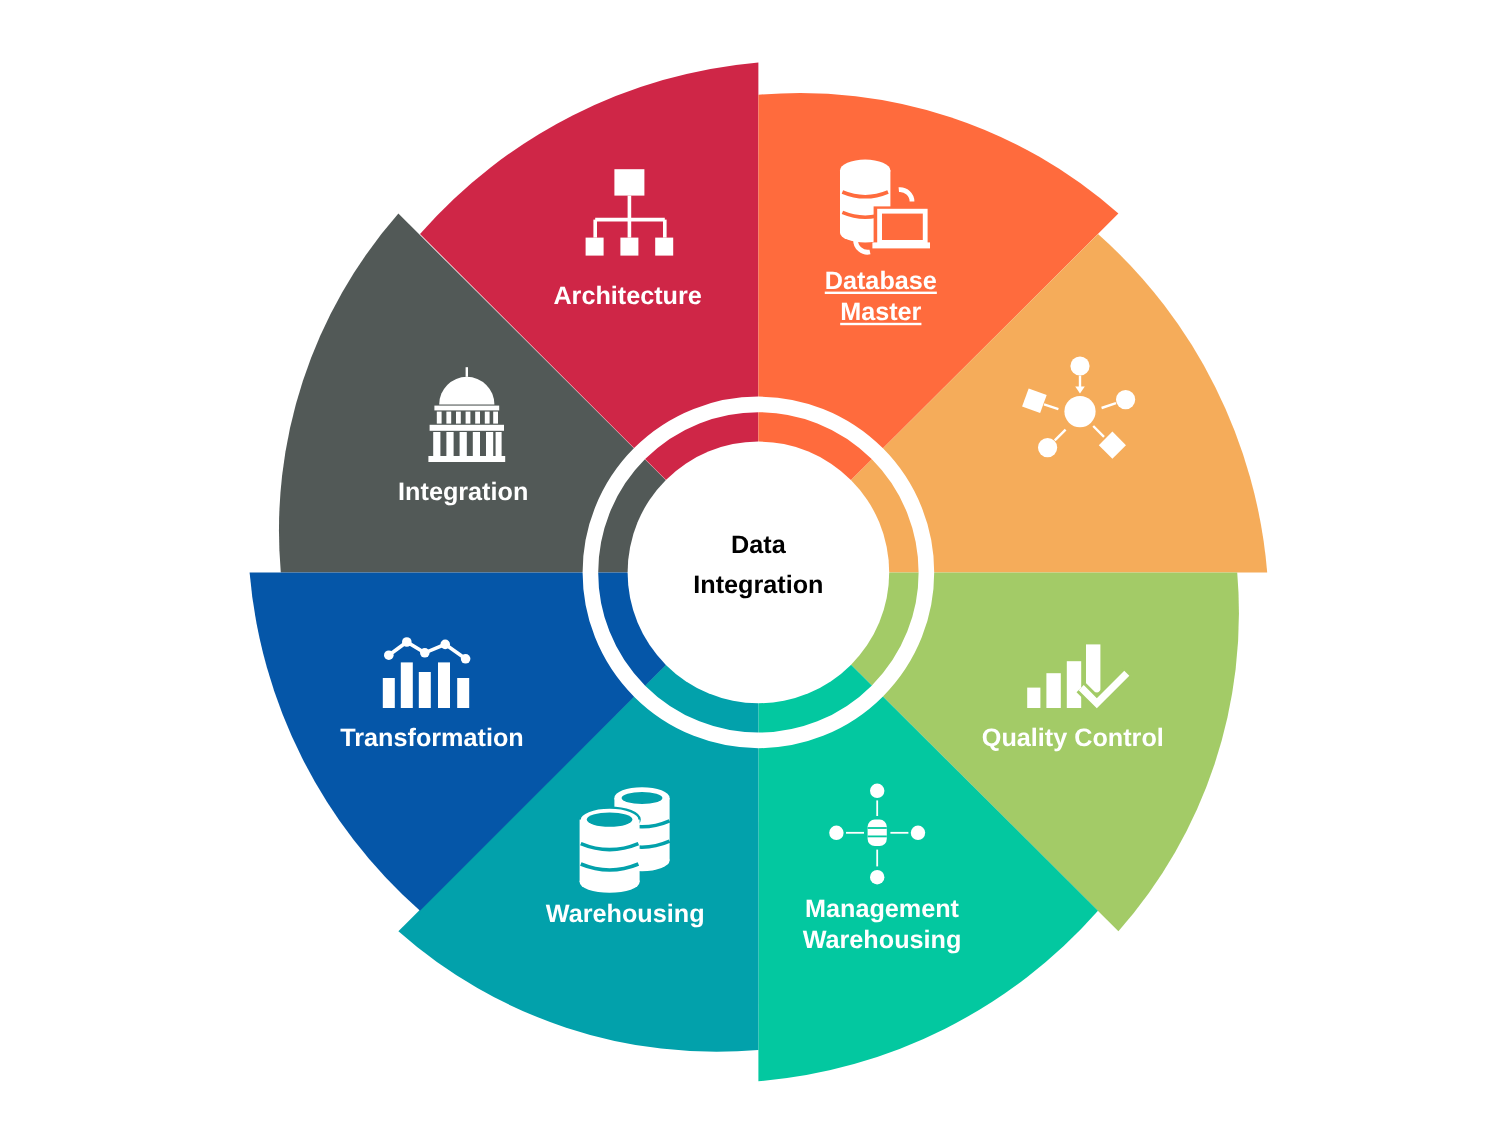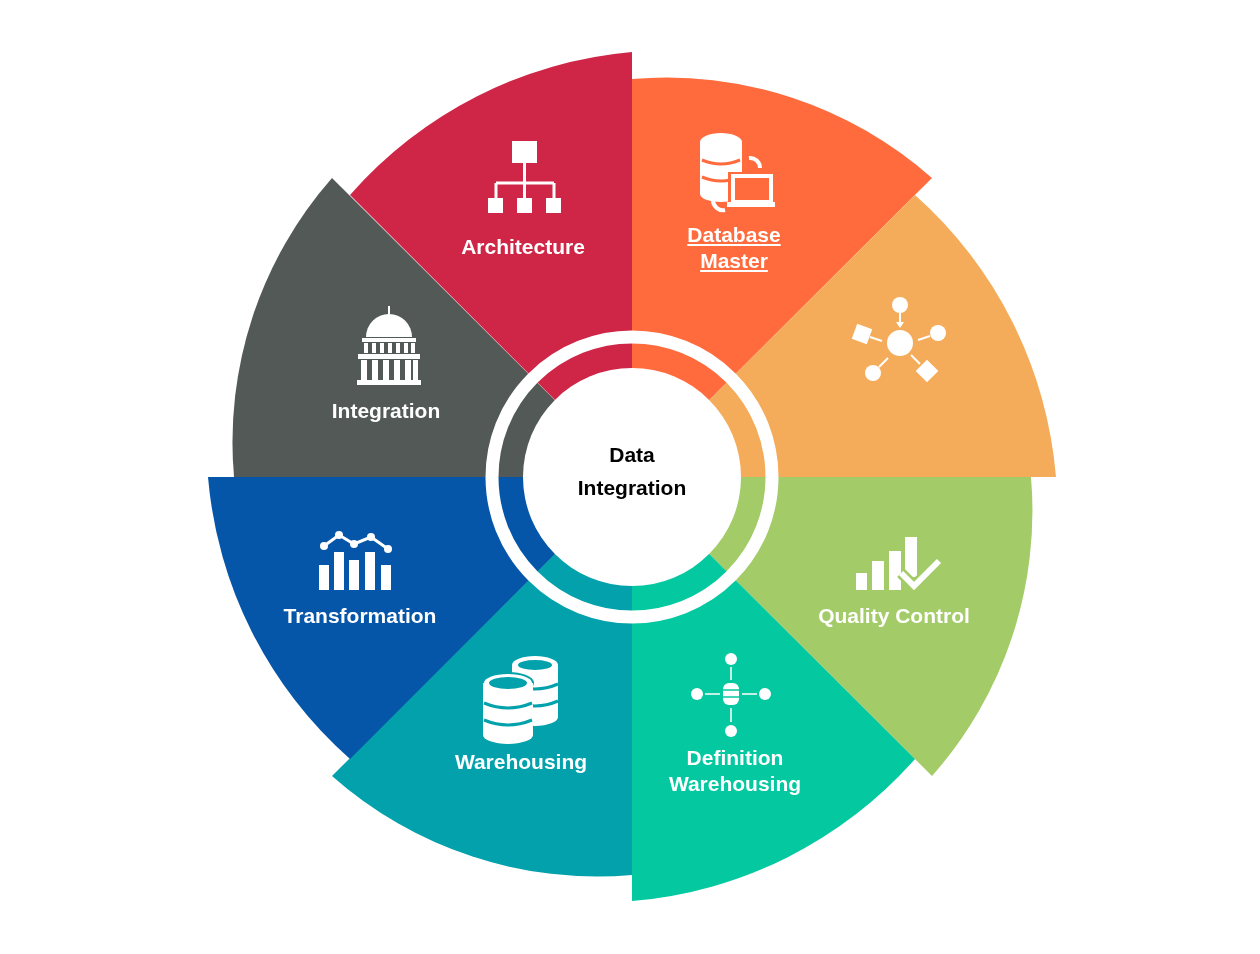--- a/index.html
+++ b/index.html
@@ -141,21 +141,21 @@
 
 <div class="label" style="left:523px; top:234px;">Architecture</div>
 <div class="label" style="left:734px; top:222px;text-decoration:underline;">
   <div>Database</div>
   <div>Master</div>
 </div>
 <div class="label" style="left:907px; top:392px;">
 </div>
 <div class="label" style="left:894px; top:603px;">Quality Control</div>
 <div class="label" style="left:735px; top:745px;">
-  <div>Definition</div>
+  <div>Management</div>
   <div>Warehousing</div>
 </div>
 <div class="label" style="left:521px; top:749px;">Warehousing</div>
 <div class="label" style="left:360px; top:603px;">Transformation</div>
 <div class="label" style="left:386px; top:398px;">Integration</div>
 
 <div class="center-title">
   <div>Data</div>
   <div>Integration</div>
 </div>

